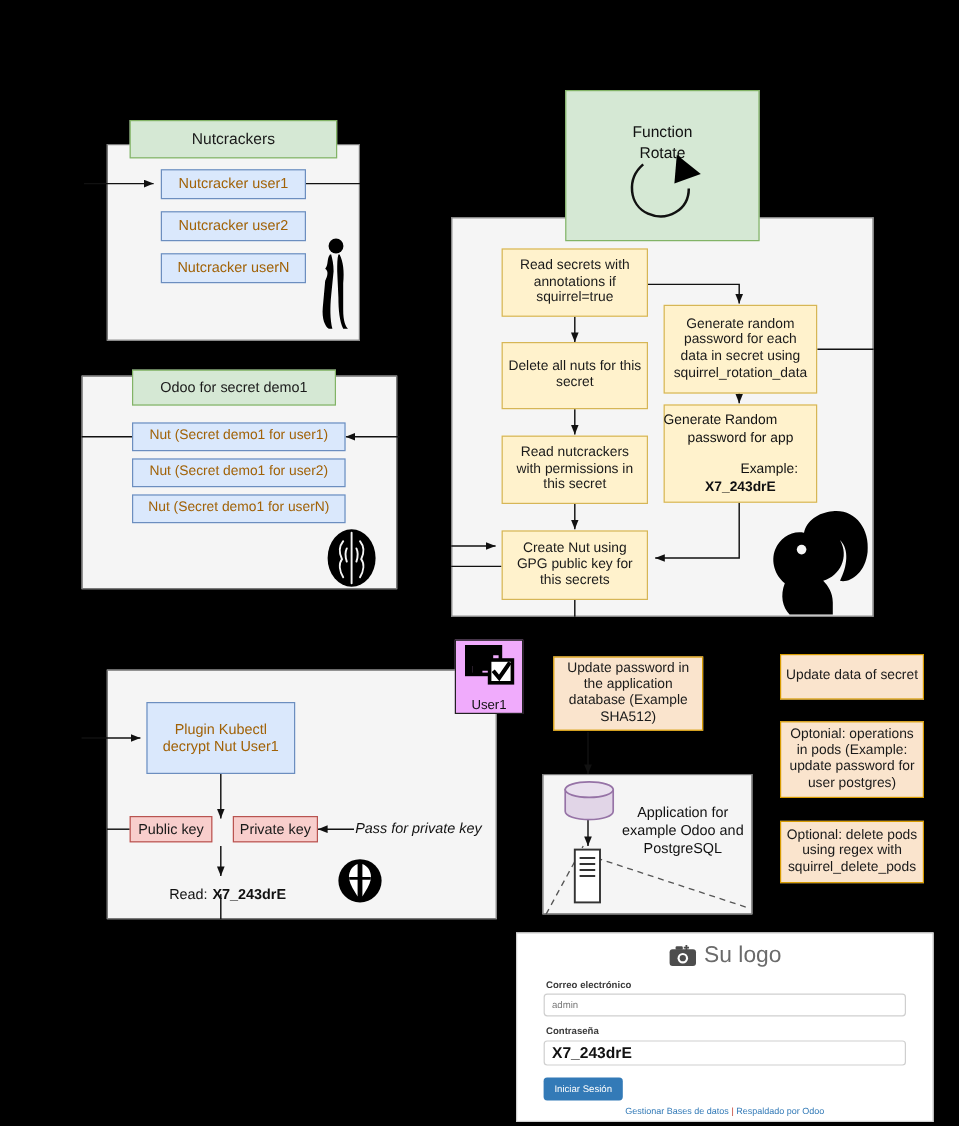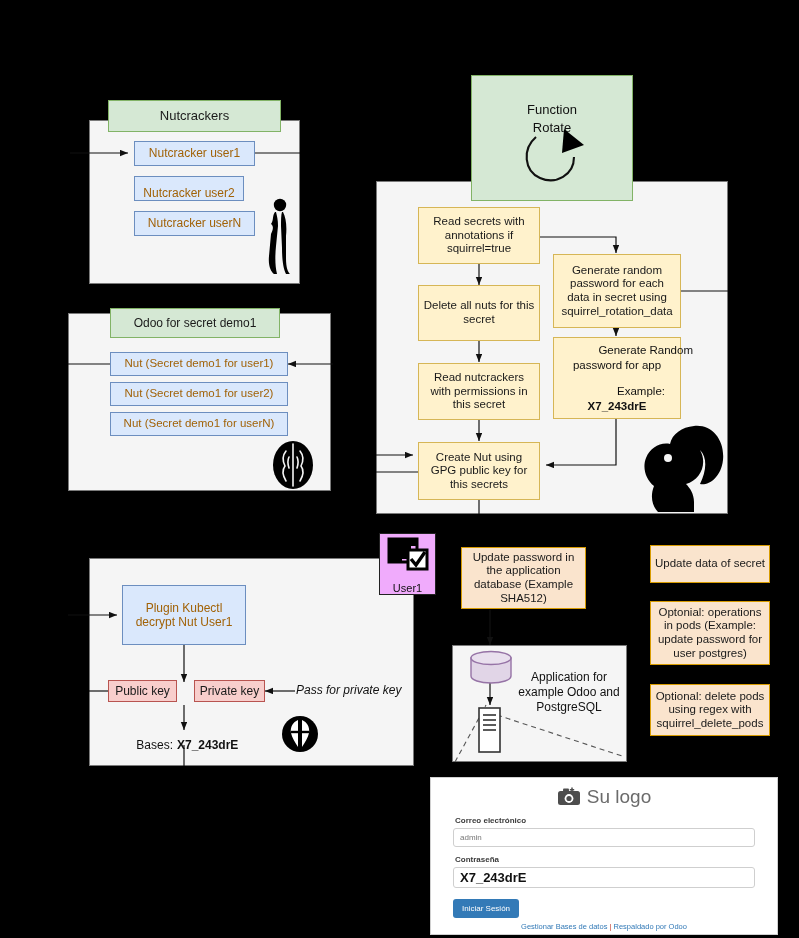--- a/index.html
+++ b/index.html
@@ -90,21 +90,21 @@
       <path d="M497,715 L625,757"></path>
     </g>
   </svg>
 
   <div class="box green" style="left:108px;top:100px;width:173px;height:32px;font-size:13px;">
     <span>Nutcrackers</span>
   </div>
   <div class="box blue" style="left:134px;top:141px;width:121px;height:25px;font-size:12px;">
     <span>Nutcracker user1</span>
   </div>
-  <div class="box blue" style="left:134px;top:176px;width:110px;height:25px;font-size:12px;align-items:flex-end;">
+  <div class="box blue" style="left:134px;top:176px;width:121px;height:25px;font-size:12px;">
     <span>Nutcracker user2</span>
   </div>
   <div class="box blue" style="left:134px;top:211px;width:121px;height:25px;font-size:12px;">
     <span>Nutcracker userN</span>
   </div>
 
   <svg class="icon-art" style="left:262px;top:196px;" width="36" height="80" viewBox="0 0 36 80">
     <circle cx="18" cy="9" r="6.2" fill="#000"></circle>
     <path d="M13,16 C10,20 12,24 9,28 C12,30 11,34 9,38 L7,60 C6,70 9,76 12,78 L15,78 C13,70 13,60 14,50 L16,30 C16,24 15,20 14,16 Z" fill="#000"></path>
     <path d="M21,16 C24,22 25,30 24,40 L24,62 C24,72 26,76 28,78 L24,78 C21,72 20,62 20,52 L19,30 C19,24 19,19 20,16 Z" fill="#000"></path>
@@ -152,21 +152,21 @@
     <span>Read nutcrackers with permissions in this secret</span>
   </div>
   <div class="box yellow" style="left:418px;top:442px;width:122px;height:58px;font-size:11.5px;padding:2px 4px;">
     <span>Create Nut using GPG public key for this secrets</span>
   </div>
 
   <div class="box yellow" style="left:553px;top:254px;width:128px;height:74px;font-size:11.5px;padding:2px 4px;">
     <span>Generate random password for each data in secret using squirrel_rotation_data</span>
   </div>
   <div class="box yellow" style="left:553px;top:337px;width:128px;height:82px;display:block;padding:8px 4px 0;"></div>
-  <div class="txt" style="left:553px;top:344px;width:128px;text-align:right;font-size:11.5px;margin-left:12px;">Generate Random</div>
+  <div class="txt" style="left:553px;top:344px;width:128px;text-align:left;font-size:11.5px;">Generate Random</div>
   <div class="txt" style="left:553px;top:359px;width:128px;text-align:center;font-size:11.5px;">password for app</div>
   <div class="txt" style="left:553px;top:385px;width:128px;text-align:center;font-size:11.5px;margin-left:24px;">Example:</div>
   <div class="txt bold" style="left:553px;top:400px;width:128px;text-align:center;font-size:11.5px;">X7_243drE</div>
 
   <svg class="icon-art" style="left:628px;top:422px;" width="100" height="92" viewBox="0 0 100 92">
     <path d="M66,4 C84,2 97,18 95,38 C93,56 80,64 72,62 C78,50 80,36 72,28 C80,42 72,58 58,62 C62,66 66,72 66,80 L66,90 L30,90 C24,84 22,74 26,64 C18,58 14,46 18,36 C22,26 32,20 42,22 C44,12 54,5 66,4 Z" fill="#000"></path>
     <circle cx="40" cy="36" r="4" fill="#f5f5f5"></circle>
     <path d="M40,54 C46,52 52,54 54,60 C50,64 42,62 40,54 Z" fill="#000"></path>
   </svg>
 
@@ -184,21 +184,21 @@
   <div class="box blue" style="left:122px;top:585px;width:124px;height:60px;font-size:12px;padding:2px 4px;">
     <span>Plugin Kubectl decrypt Nut User1</span>
   </div>
   <div class="box red" style="left:108px;top:680px;width:69px;height:22px;font-size:12px;">
     <span>Public key</span>
   </div>
   <div class="box red" style="left:194px;top:680px;width:71px;height:22px;font-size:12px;">
     <span>Private key</span>
   </div>
   <div class="txt ital" style="left:296px;top:683px;font-size:12px;">Pass for private key</div>
-  <div class="txt" style="left:173px;top:738px;font-size:12px;transform:translateX(-100%);">Bases:</div>
+  <div class="txt" style="left:173px;top:738px;font-size:12px;transform:translateX(-100%);">Read:</div>
   <div class="txt bold" style="left:177px;top:738px;font-size:12px;">X7_243drE</div>
   <svg class="icon-art" style="left:281px;top:714px;" width="38" height="40" viewBox="0 0 38 40">
     <circle cx="19" cy="20" r="18" fill="#000"></circle>
     <g fill="#fff">
       <path d="M17,6 C12,8 9,13 10,19 C11,24 14,28 17,33 L17,6 Z"></path>
       <path d="M21,6 C26,8 29,13 28,19 C27,24 24,28 21,33 L21,6 Z"></path>
     </g>
     <rect x="18" y="5" width="2" height="29" fill="#000"></rect>
     <path d="M10,18 L28,18" stroke="#000" stroke-width="2.4"></path>
   </svg>

